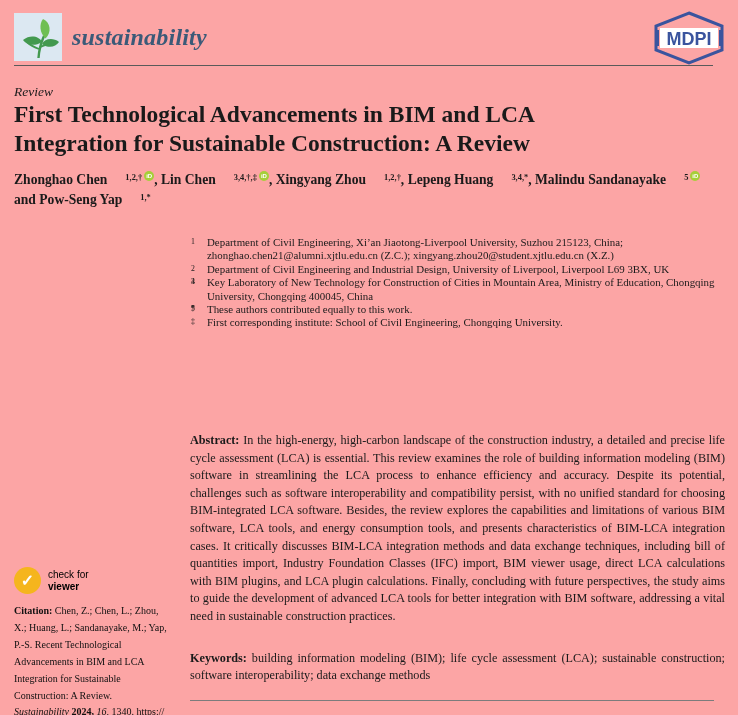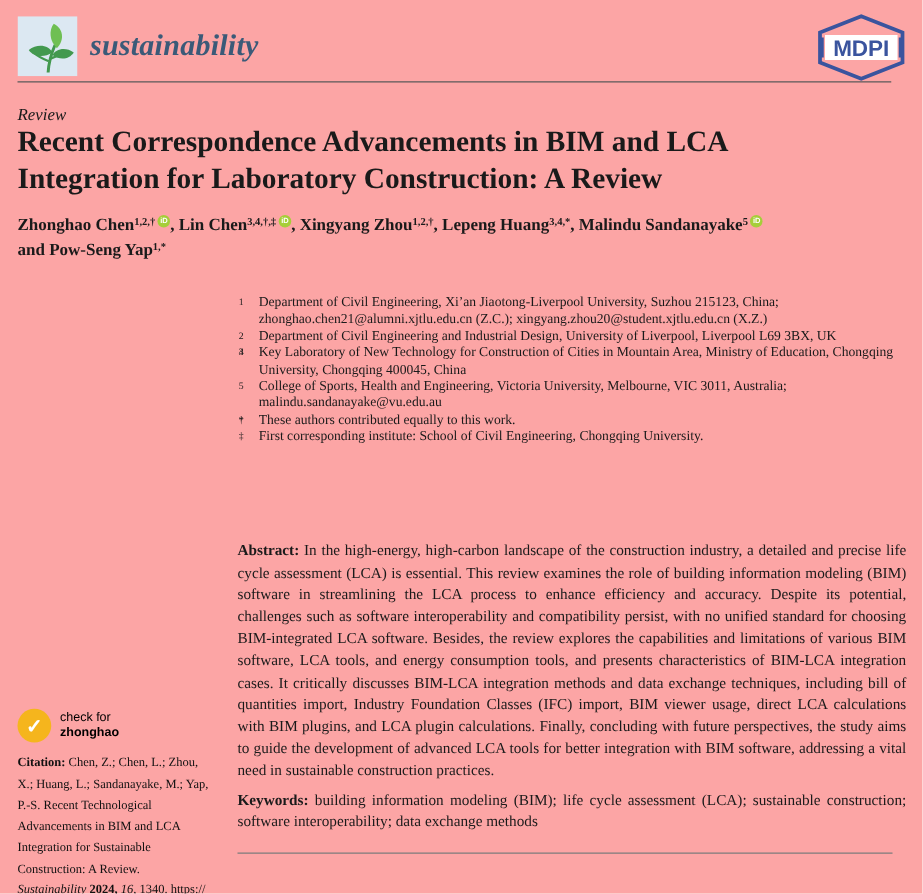--- a/index.html
+++ b/index.html
@@ -14,37 +14,37 @@
     position:absolute; left:72px; top:24px; font-size:24px; font-style:italic;
     font-weight:bold; color:#3b5a78; letter-spacing:0.2px;
   }
   .mdpi-logo { position:absolute; left:652px; top:11px; width:74px; height:54px; }
   .header-rule { position:absolute; left:14px; top:65px; width:699px; height:0; border-top:1.6px solid #5a5a5a; }
 
   
   .review-label { position:absolute; left:14px; top:84px; font-size:13.5px; font-style:italic; }
   .title { position:absolute; left:14px; top:100px; width:700px; font-size:23.5px; font-weight:bold; line-height:1.22; }
   .authors { position:absolute; left:14px; top:170px; width:706px; font-size:13.6px; font-weight:bold; line-height:1.5; }
-  sup.a-sup { font-size:0.62em; line-height:0; vertical-align:baseline; position:relative; top:-0.48em; margin-left:0; font-weight:bold; }
+  sup.a-sup { font-size:0.62em; line-height:0; vertical-align:baseline; position:relative; top:-0.48em; margin-left:18px; font-weight:bold; }
   .orcid-icon {
     display:inline-block; width:10px; height:10px; border-radius:50%; background:#a6ce39;
     color:#ffffff; font-family:"Liberation Sans", sans-serif; font-size:6px; font-weight:bold;
     text-align:center; line-height:10px; vertical-align:super; margin-left:2px; cursor:pointer;
   }
 
   
   .affiliations { position:absolute; left:190px; top:236px; width:536px; font-size:10.9px; line-height:13.4px; }
   .aff-row { position:relative; padding-left:17px; }
   .aff-marker { position:absolute; left:1px; top:-1px; font-size:7.8px; }
 
   
   .main-col { position:absolute; left:190px; top:432px; width:535px; }
   .abstract { font-size:12.2px; line-height:17.6px; text-align:justify; }
   .abstract b, .keywords b { font-weight:bold; }
-  .keywords { margin-top:6px; font-size:12.2px; line-height:17.6px; text-align:justify; }
+  .keywords { margin-top:24px; font-size:12.2px; line-height:17.6px; text-align:justify; }
   .bottom-rule { margin-top:15px; height:0; border-top:1.5px solid #7c7c7c; width:524px; }
 
   
   .badge { position:absolute; left:14px; top:567px; display:flex; align-items:center; gap:7px; cursor:pointer; }
   .badge-circle {
     width:27px; height:27px; border-radius:50%; background:#f5b51d; color:#ffffff;
     display:flex; align-items:center; justify-content:center; font-size:16px; font-weight:bold;
     font-family:"Liberation Sans", sans-serif;
   }
   .badge-text { font-family:Liberation Sans, sans-serif; font-size:10px; line-height:1.18; color:#000; }
@@ -71,34 +71,34 @@
     <polygon points="37,2 70,15 70,39 37,52 4,39 4,15" fill="none" stroke="#3a549e" stroke-width="3"></polygon>
     <rect x="8" y="17" width="58" height="20" fill="#ffffff"></rect>
     <rect x="4" y="19" width="3" height="16" fill="#3a549e"></rect>
     <rect x="67" y="19" width="3" height="16" fill="#3a549e"></rect>
     <text x="37" y="34" text-anchor="middle" font-family="Liberation Sans, sans-serif" font-size="18" font-weight="bold" fill="#3a549e">MDPI</text>
   </svg>
   <div class="header-rule"></div>
 
   <div class="review-label">Review</div>
   <div class="title">
-    <div>Recent Correspondence Advancements in BIM and LCA</div>
-    <div>Integration for Laboratory Construction: A Review</div>
+    <div>First Technological Advancements in BIM and LCA</div>
+    <div>Integration for Sustainable Construction: A Review</div>
   </div>
 
   <div class="authors">
     <span><span>Zhonghao Chen</span><sup class="a-sup">1,2,†</sup><span class="orcid-icon">iD</span><span>, </span></span><span><span>Lin Chen</span><sup class="a-sup">3,4,†,‡</sup><span class="orcid-icon">iD</span><span>, </span></span><span><span>Xingyang Zhou</span><sup class="a-sup">1,2,†</sup><span>, </span></span><span><span>Lepeng Huang</span><sup class="a-sup">3,4,*</sup><span>, </span></span><span><span>Malindu Sandanayake</span><sup class="a-sup">5</sup><span class="orcid-icon">iD</span><span></span></span><br><span><span>and Pow-Seng Yap</span><sup class="a-sup">1,*</sup></span>
   </div>
 
   <div class="affiliations">
     <div class="aff-row"><span class="aff-marker">1</span><span>Department of Civil Engineering, Xi’an Jiaotong-Liverpool University, Suzhou 215123, China; zhonghao.chen21@alumni.xjtlu.edu.cn (Z.C.); xingyang.zhou20@student.xjtlu.edu.cn (X.Z.)</span></div>
     <div class="aff-row"><span class="aff-marker">2</span><span>Department of Civil Engineering and Industrial Design, University of Liverpool, Liverpool L69 3BX, UK</span></div>
     <div class="aff-row"><span class="aff-marker">3</span></div>
     <div class="aff-row"><span class="aff-marker">4</span><span>Key Laboratory of New Technology for Construction of Cities in Mountain Area, Ministry of Education, Chongqing University, Chongqing 400045, China</span></div>
-    <div class="aff-row"><span class="aff-marker">5</span><span>College of Sports, Health and Engineering, Victoria University, Melbourne, VIC 3011, Australia; malindu.sandanayake@vu.edu.au</span></div>
+    <div class="aff-row"><span class="aff-marker">5</span></div>
     <div class="aff-row"><span class="aff-marker">*</span></div>
     <div class="aff-row"><span class="aff-marker">†</span><span>These authors contributed equally to this work.</span></div>
     <div class="aff-row"><span class="aff-marker">‡</span><span>First corresponding institute: School of Civil Engineering, Chongqing University.</span></div>
   </div>
 
   <div class="main-col">
     <div class="abstract">
       <b>Abstract:</b>
       <span>In the high-energy, high-carbon landscape of the construction industry, a detailed and precise life cycle assessment (LCA) is essential. This review examines the role of building information modeling (BIM) software in streamlining the LCA process to enhance efficiency and accuracy. Despite its potential, challenges such as software interoperability and compatibility persist, with no unified standard for choosing BIM-integrated LCA software. Besides, the review explores the capabilities and limitations of various BIM software, LCA tools, and energy consumption tools, and presents characteristics of BIM-LCA integration cases. It critically discusses BIM-LCA integration methods and data exchange techniques, including bill of quantities import, Industry Foundation Classes (IFC) import, BIM viewer usage, direct LCA calculations with BIM plugins, and LCA plugin calculations. Finally, concluding with future perspectives, the study aims to guide the development of advanced LCA tools for better integration with BIM software, addressing a vital need in sustainable construction practices.</span>
     </div>
@@ -106,21 +106,21 @@
       <b>Keywords:</b>
       <span>building information modeling (BIM); life cycle assessment (LCA); sustainable construction; software interoperability; data exchange methods</span>
     </div>
     <div class="bottom-rule"></div>
   </div>
 
   <div class="badge">
     <span class="badge-circle">✓</span>
     <span class="badge-text">
       <div class="l1">check for</div>
-      <div class="l2">zhonghao</div>
+      <div class="l2">viewer</div>
     </span>
   </div>
 
   <div class="citation">
     <b>Citation:</b>
     <span>Chen, Z.; Chen, L.; Zhou, X.; Huang, L.; Sandanayake, M.; Yap, P.-S. Recent Technological Advancements in BIM and LCA Integration for Sustainable Construction: A Review.</span>
     <i>Sustainability</i>
     <b>2024,</b>
     <i>16,</i>
     <span>1340.</span>

